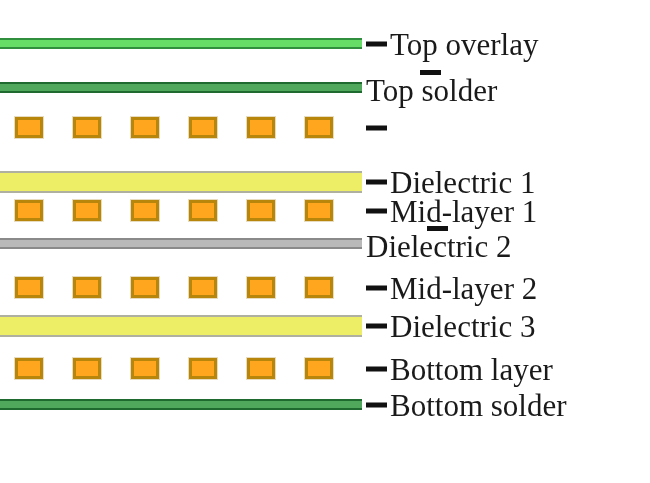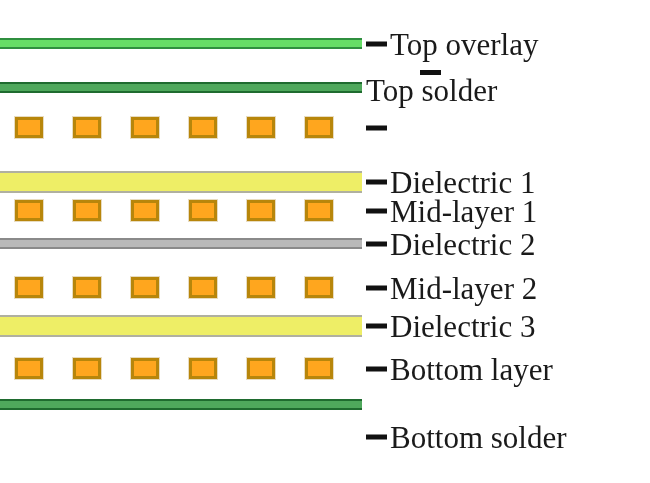--- a/index.html
+++ b/index.html
@@ -173,21 +173,21 @@
       </div>
       <div class="label-wrap" style="top: 50%; transform: translateY(-50%);">
         <span class="dash"></span>
         <span class="label-text">Mid-layer 1</span>
       </div>
     </div>
     <div class="layer-row" style="top: 238px; height: 11px;">
       <div class="band-area">
         <div class="band band-dielectric-gray" style="top: 0px; height: 11px;"></div>
       </div>
-      <div class="label-wrap" style="top: 50%; transform: translateY(-50%);">
+      <div class="label-wrap" style="top: 50%; transform: translateY(-50%); flex-direction: column;">
         <span class="dash"></span>
         <span class="label-text">Dielectric 2</span>
       </div>
     </div>
     <div class="layer-row" style="top: 277px; height: 21px;">
       <div class="band-area">
         <div class="pad-row">
           <div class="pad" style="left: 15px; top: 0px; height: 21px;"></div>
           <div class="pad" style="left: 73px; top: 0px; height: 21px;"></div>
           <div class="pad" style="left: 131px; top: 0px; height: 21px;"></div>
@@ -223,18 +223,18 @@
       </div>
       <div class="label-wrap" style="top: 50%; transform: translateY(-50%);">
         <span class="dash"></span>
         <span class="label-text">Bottom layer</span>
       </div>
     </div>
     <div class="layer-row" style="top: 399px; height: 11px;">
       <div class="band-area">
         <div class="band band-solder" style="top: 0px; height: 11px;"></div>
       </div>
-      <div class="label-wrap" style="top: 50%; transform: translateY(-50%); margin-top: 32px;">
+      <div class="label-wrap" style="top: 50%; transform: translateY(-50%);">
         <span class="dash"></span>
         <span class="label-text">Bottom solder</span>
       </div>
     </div>
   </div>
 
 </body></html>

